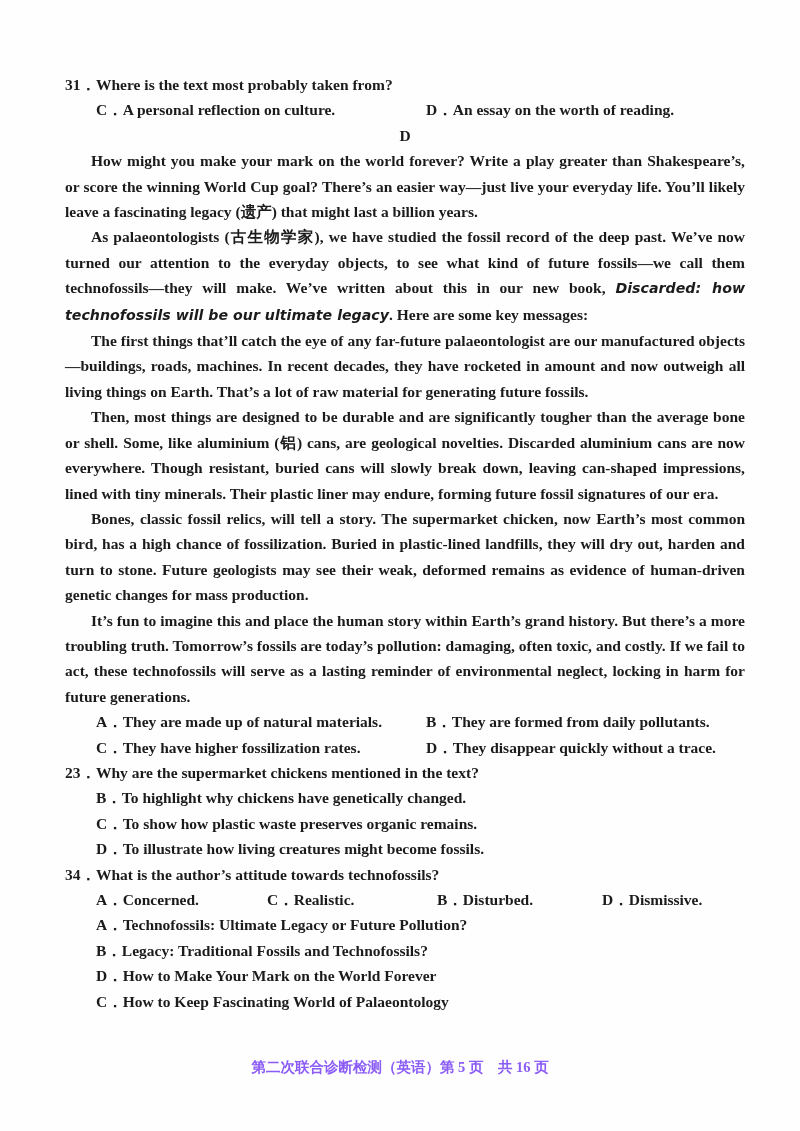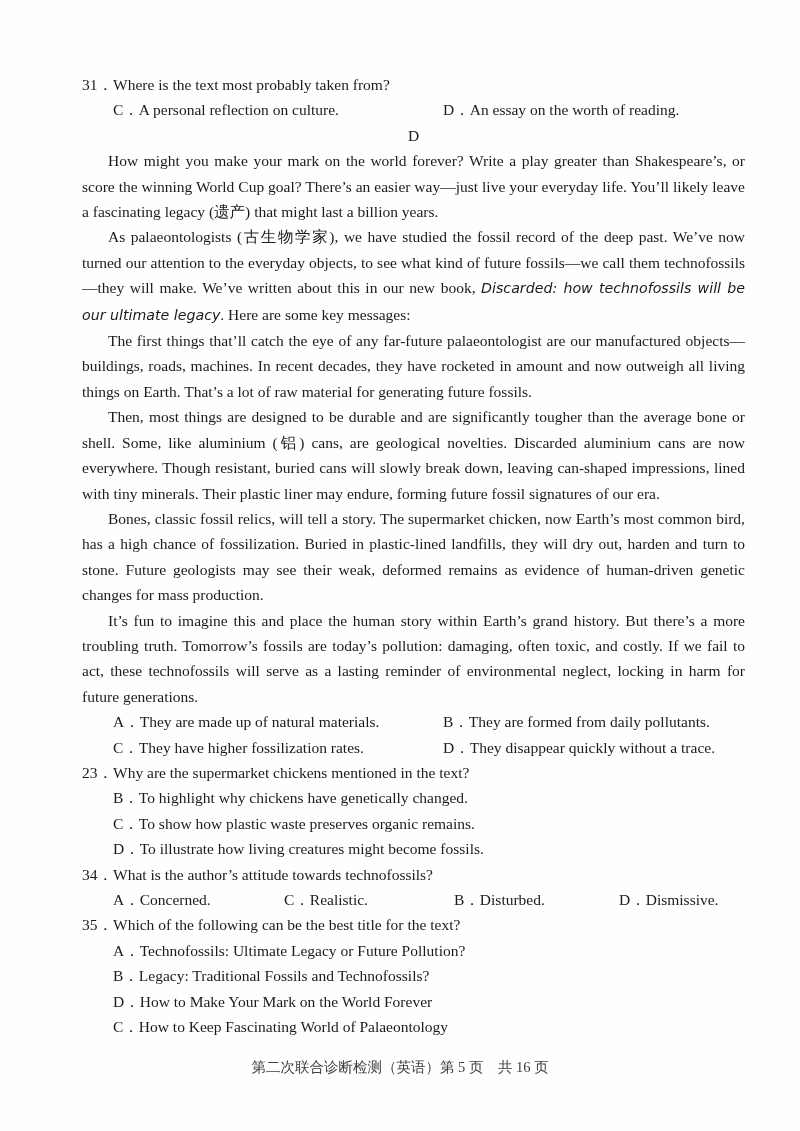--- a/index.html
+++ b/index.html
@@ -9,23 +9,24 @@
     background: #ffffff;
     color: #1b1b1b;
     font-family: "Liberation Serif", "DejaVu Serif", serif;
     font-size: 15.5px;
   }
   .page {
     position: relative;
     width: 800px;
     height: 1131px;
     box-sizing: border-box;
-    padding: 72px 55px 0 82px;
+    padding: 72px 55px 0 65px;
     background: #fefefe;
     overflow: hidden;
+    font-weight: bold;
   }
   .content { line-height: 25.4px; }
   .q-stem { text-align: left; }
   .q-num { display: inline; }
   .opts { padding-left: 31px; }
   .opt { white-space: normal; }
   .opt-pair { display: flex; }
   .opt-pair .opt:first-child { width: 330px; flex: none; }
   .opt-row4 { display: flex; }
   .opt-row4 .opt:nth-child(1) { width: 171px; flex: none; }
@@ -39,21 +40,21 @@
     font-family: "DejaVu Sans", "Liberation Sans", sans-serif;
     font-size: 14.2px;
   }
   .footer {
     position: absolute;
     top: 1058px;
     left: 0;
     width: 800px;
     text-align: center;
     font-size: 14.5px;
-    color: #404040;
+    color: #8b5cf6;
   }
 </style>
 </head>
 <body>
 
 <div class="page">
   <div class="content">
 
     <section>
       <div class="q-stem"><span class="q-num">31．</span><span>Where is the text most probably taken from?</span></div>
@@ -101,21 +102,20 @@
         <div class="opt-row4">
           <span class="opt"><span>A．</span><span>Concerned.</span></span>
           <span class="opt"><span>C．</span><span>Realistic.</span></span>
           <span class="opt"><span>B．</span><span>Disturbed.</span></span>
           <span class="opt"><span>D．</span><span>Dismissive.</span></span>
         </div>
       </div>
     </section>
 
     <section>
-      <div class="q-stem"><span class="q-num">35．</span><span>Which of the following can be the best title for the text?</span></div>
       <div class="opts opt-stack">
         <span class="opt"><span>A．</span><span>Technofossils: Ultimate Legacy or Future Pollution?</span></span>
         <span class="opt"><span>B．</span><span>Legacy: Traditional Fossils and Technofossils?</span></span>
         <span class="opt"><span>D．</span><span>How to Make Your Mark on the World Forever</span></span>
         <span class="opt"><span>C．</span><span>How to Keep Fascinating World of Palaeontology</span></span>
       </div>
     </section>
 
   </div>
 

